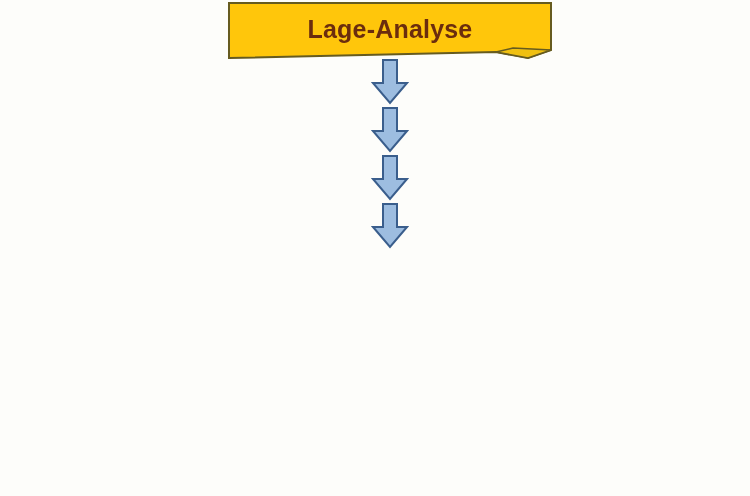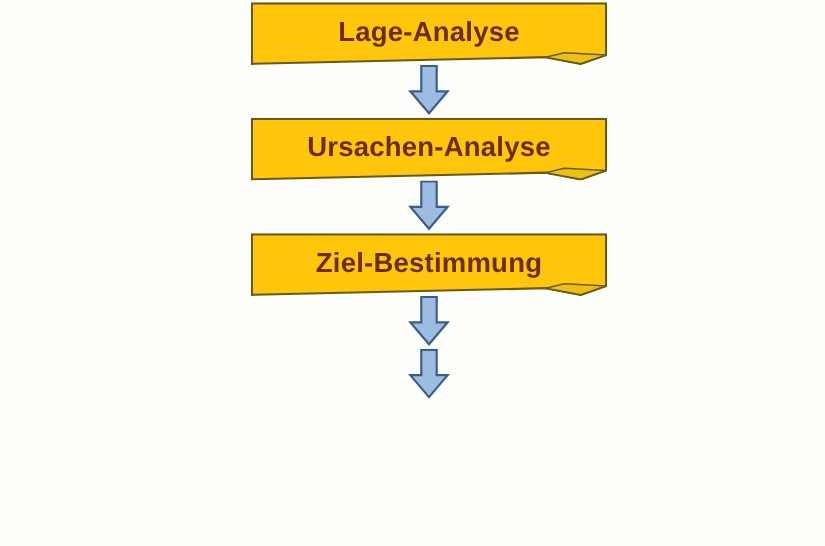--- a/index.html
+++ b/index.html
@@ -92,41 +92,27 @@
       </svg>
       <div class="node-label">Lage-Analyse</div>
     </div>
 
     <div class="connector">
       <svg width="38" height="46" viewBox="0 0 38 46">
         <path d="M12,1 L26,1 L26,24 L36,24 L19,44 L2,24 L12,24 Z" fill="#9dbde0" stroke="#3a5e8c" stroke-width="2" stroke-linejoin="miter"></path>
       </svg>
     </div>
 
-    <div class="node">
-      <svg class="node-shape" viewBox="0 0 324 57" preserveAspectRatio="none">
-        <path d="M1,1 L323,1 L323,48 L300,56 L268,50 L1,56 Z" fill="#ffc60b" stroke="#665b1f" stroke-width="2"></path>
-        <path d="M268,50 L300,56 L323,48 L285,46 Z" fill="#f0c010" stroke="#665b1f" stroke-width="1.5"></path>
-      </svg>
-      <div class="node-label">Ursachen-Analyse</div>
-    </div>
 
     <div class="connector">
       <svg width="38" height="46" viewBox="0 0 38 46">
         <path d="M12,1 L26,1 L26,24 L36,24 L19,44 L2,24 L12,24 Z" fill="#9dbde0" stroke="#3a5e8c" stroke-width="2" stroke-linejoin="miter"></path>
       </svg>
     </div>
 
-    <div class="node">
-      <svg class="node-shape" viewBox="0 0 324 57" preserveAspectRatio="none">
-        <path d="M1,1 L323,1 L323,48 L300,56 L268,50 L1,56 Z" fill="#ffc60b" stroke="#665b1f" stroke-width="2"></path>
-        <path d="M268,50 L300,56 L323,48 L285,46 Z" fill="#f0c010" stroke="#665b1f" stroke-width="1.5"></path>
-      </svg>
-      <div class="node-label">Ziel-Bestimmung</div>
-    </div>
 
     <div class="connector">
       <svg width="38" height="46" viewBox="0 0 38 46">
         <path d="M12,1 L26,1 L26,24 L36,24 L19,44 L2,24 L12,24 Z" fill="#9dbde0" stroke="#3a5e8c" stroke-width="2" stroke-linejoin="miter"></path>
       </svg>
     </div>
 
 
     <div class="connector">
       <svg width="38" height="46" viewBox="0 0 38 46">

